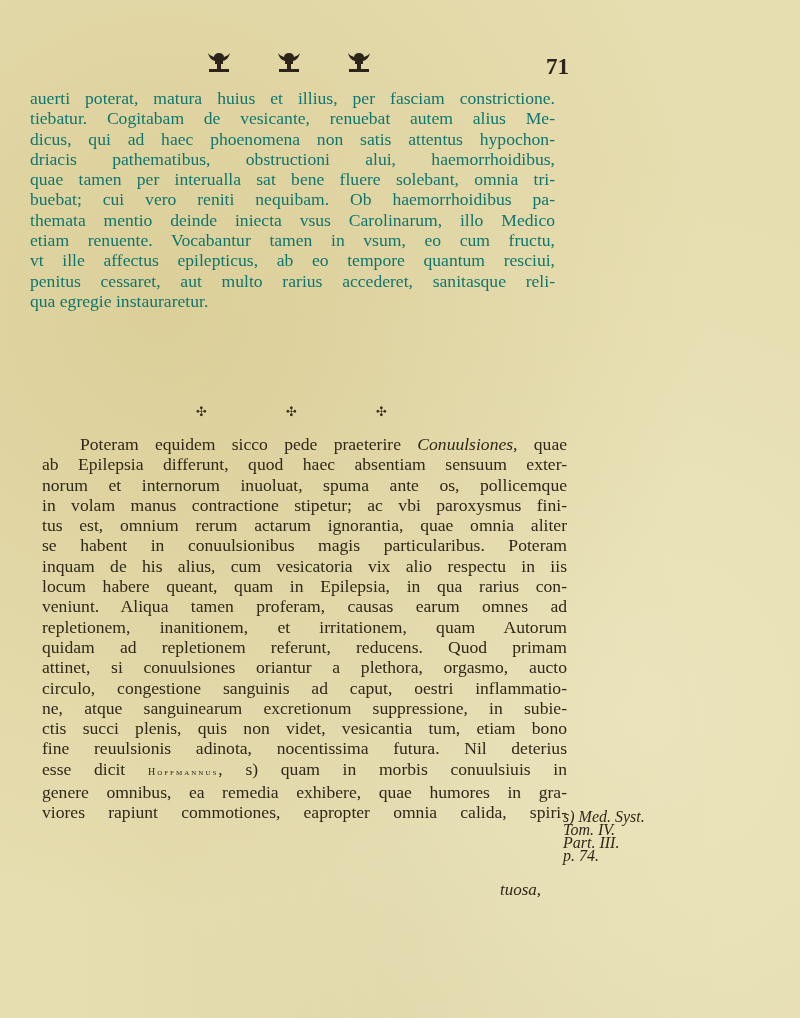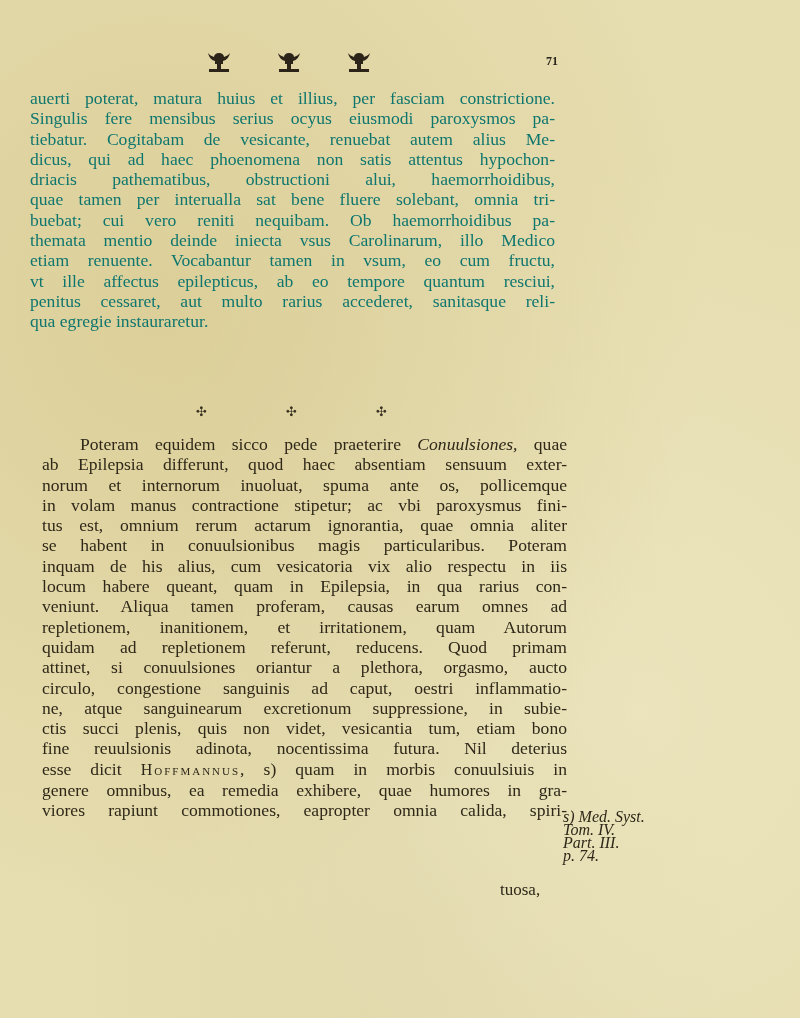--- a/index.html
+++ b/index.html
@@ -15,48 +15,48 @@
     position: relative;
   }
   .page { position: absolute; left: 0; top: 0; width: 800px; height: 1018px; }
   .header { position: absolute; top: 50px; left: 0; width: 800px; height: 30px; }
   .orn {
     position: absolute; top: 0; width: 26px; height: 24px;
   }
   .orn svg { width: 26px; height: 24px; display: block; }
   .pageno {
     position: absolute; left: 546px; top: 4px;
-    font-family: "Liberation Serif", serif; font-weight: bold; font-size: 12px;
+    font-family: "Liberation Serif", serif; font-weight: bold; font-size: 23px;
     color: #2a241a;
   }
   .text-block {
     position: absolute; left: 30px; top: 88px; width: 525px;
     font-family: "Liberation Serif", serif; font-size: 17.6px;
     line-height: 20.3px; color: #0f766e;
   }
   .line { white-space: nowrap; display: block; text-align: justify; text-align-last: justify; }
   .line.last { text-align-last: left; }
   .line.indent { padding-left: 38px; }
   .stars {
     position: absolute; top: 404px; left: 0; width: 800px; height: 16px;
   }
   .star { position: absolute; font-size: 13px; color: #3a3222; font-family: "DejaVu Sans", sans-serif; }
   .para2 { position: absolute; left: 42px; top: 434px; width: 525px;
     font-family: "Liberation Serif", serif; font-size: 17.6px; line-height: 20.3px; color: #2f2819; }
   .it { font-style: italic; }
-  .sc { font-variant: small-caps; letter-spacing: 2px; font-size: 16px; }
+  .sc { font-variant: small-caps; letter-spacing: 2px; font-size: 10px; }
   .margin-note {
     position: absolute; left: 563px; top: 810px;
     font-family: "Liberation Serif", serif; font-style: italic;
     font-size: 16px; line-height: 13px; color: #2f2819;
   }
   .margin-note span { display: block; }
   .catchword {
     position: absolute; left: 500px; top: 880px;
-    font-family: "Liberation Serif", serif; font-size: 17px; color: #2f2819;
+    font-family: "Liberation Serif", serif; font-size: 17px; color: #2f2819; font-style: italic;
   }
 </style>
 </head>
 <body>
 
 <div class="page">
 
   <div class="header">
     <div class="orn" style="left:206px">
       <svg viewBox="0 0 26 24">
@@ -77,21 +77,20 @@
           <path d="M13 3c3 0 5 2 5 4 2-1 5-2 6-4-1 4-3 7-7 8v3h-8v-3c-4-1-6-4-7-8 1 2 4 3 6 4 0-2 2-4 5-4z" fill="#2c2418"></path>
           <rect x="3" y="19" width="20" height="3" fill="#2c2418"></rect>
           <rect x="11" y="14" width="4" height="5" fill="#2c2418"></rect>
         </svg>
     </div>
     <span class="pageno">71</span>
   </div>
 
   <div class="text-block">
     <span class="line">auerti poterat, matura huius et illius, per fasciam constrictione.</span>
-    <span class="line">Singulis fere mensibus serius ocyus eiusmodi paroxysmos pa-</span>
     <span class="line">tiebatur.   Cogitabam de vesicante, renuebat autem alius Me-</span>
     <span class="line">dicus, qui ad haec phoenomena non satis attentus hypochon-</span>
     <span class="line">driacis pathematibus, obstructioni alui, haemorrhoidibus,</span>
     <span class="line">quae tamen per interualla sat bene fluere solebant, omnia tri-</span>
     <span class="line">buebat; cui vero reniti nequibam.   Ob haemorrhoidibus pa-</span>
     <span class="line">themata mentio deinde iniecta vsus Carolinarum, illo Medico</span>
     <span class="line">etiam renuente.   Vocabantur tamen in vsum, eo cum fructu,</span>
     <span class="line">vt ille affectus epilepticus, ab eo tempore quantum resciui,</span>
     <span class="line">penitus cessaret, aut multo rarius accederet, sanitasque reli-</span>
     <span class="line last">qua egregie instauraretur.</span>

